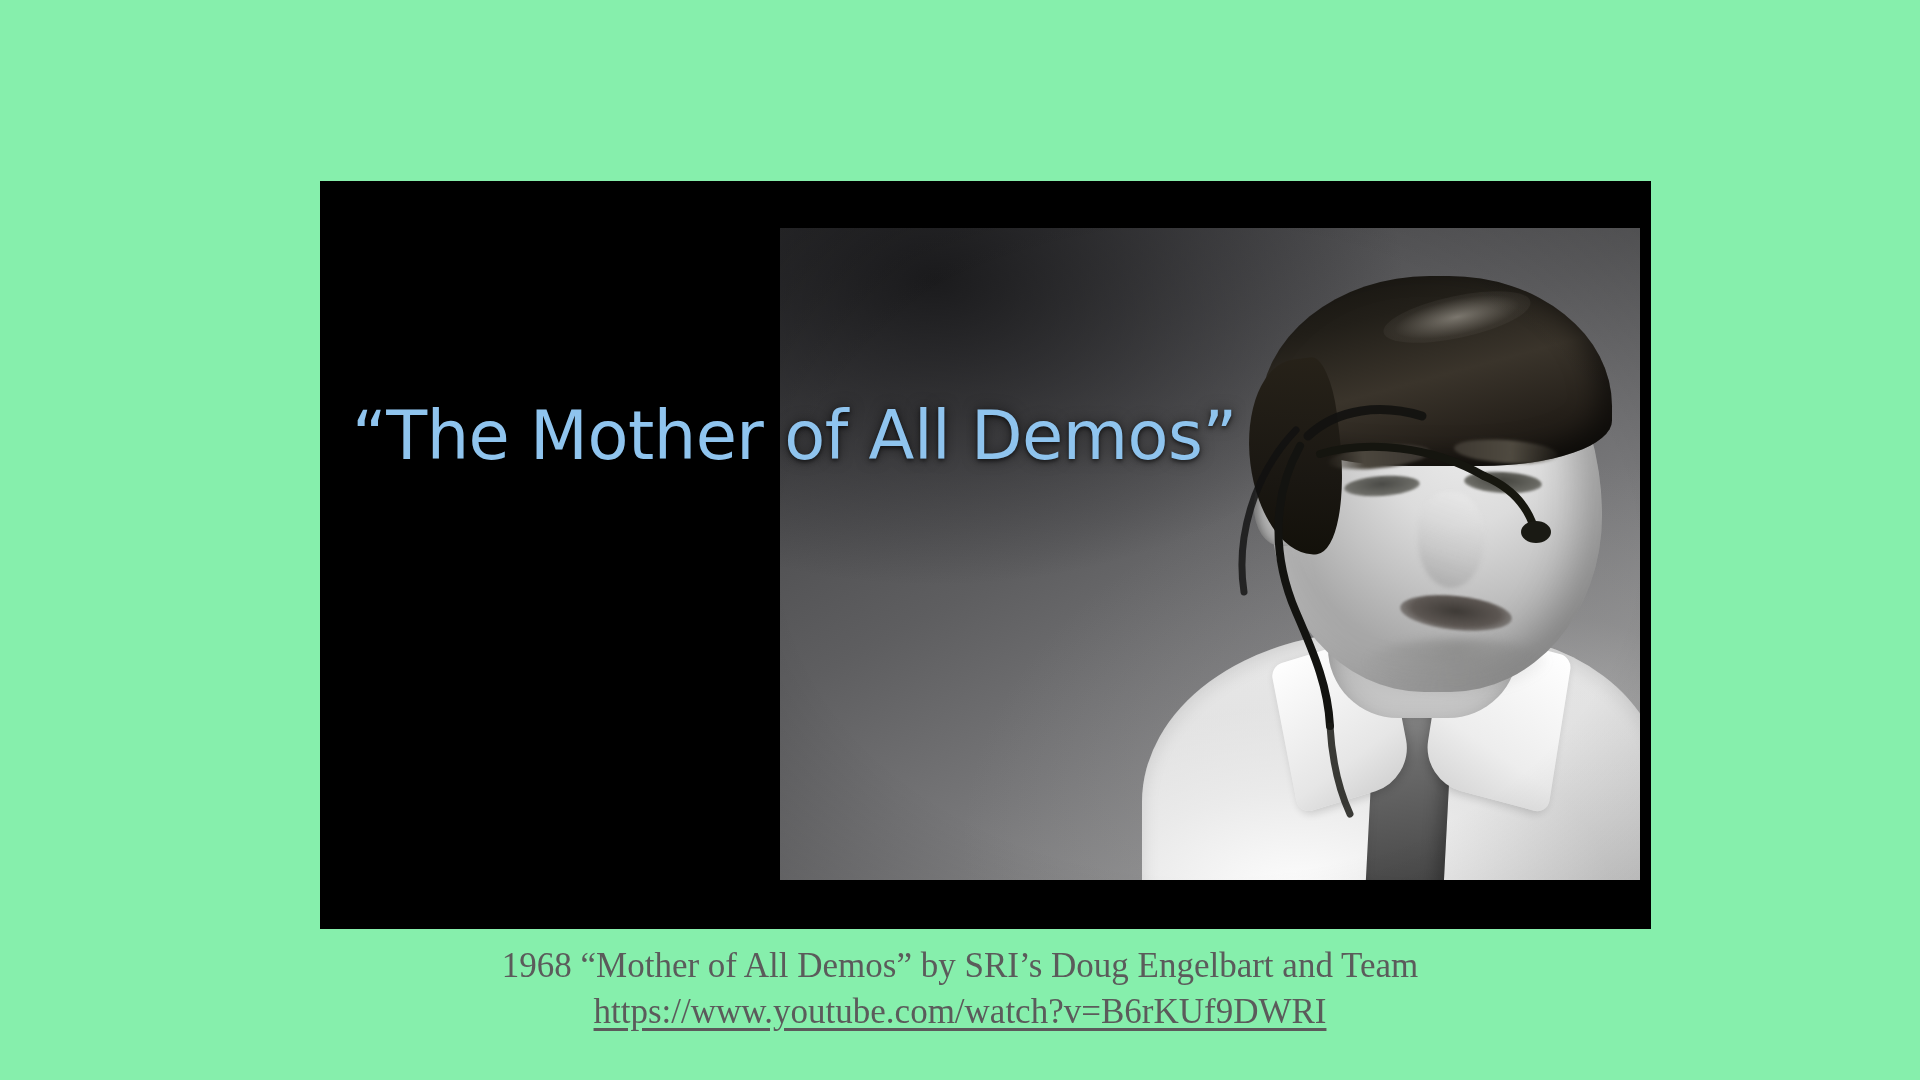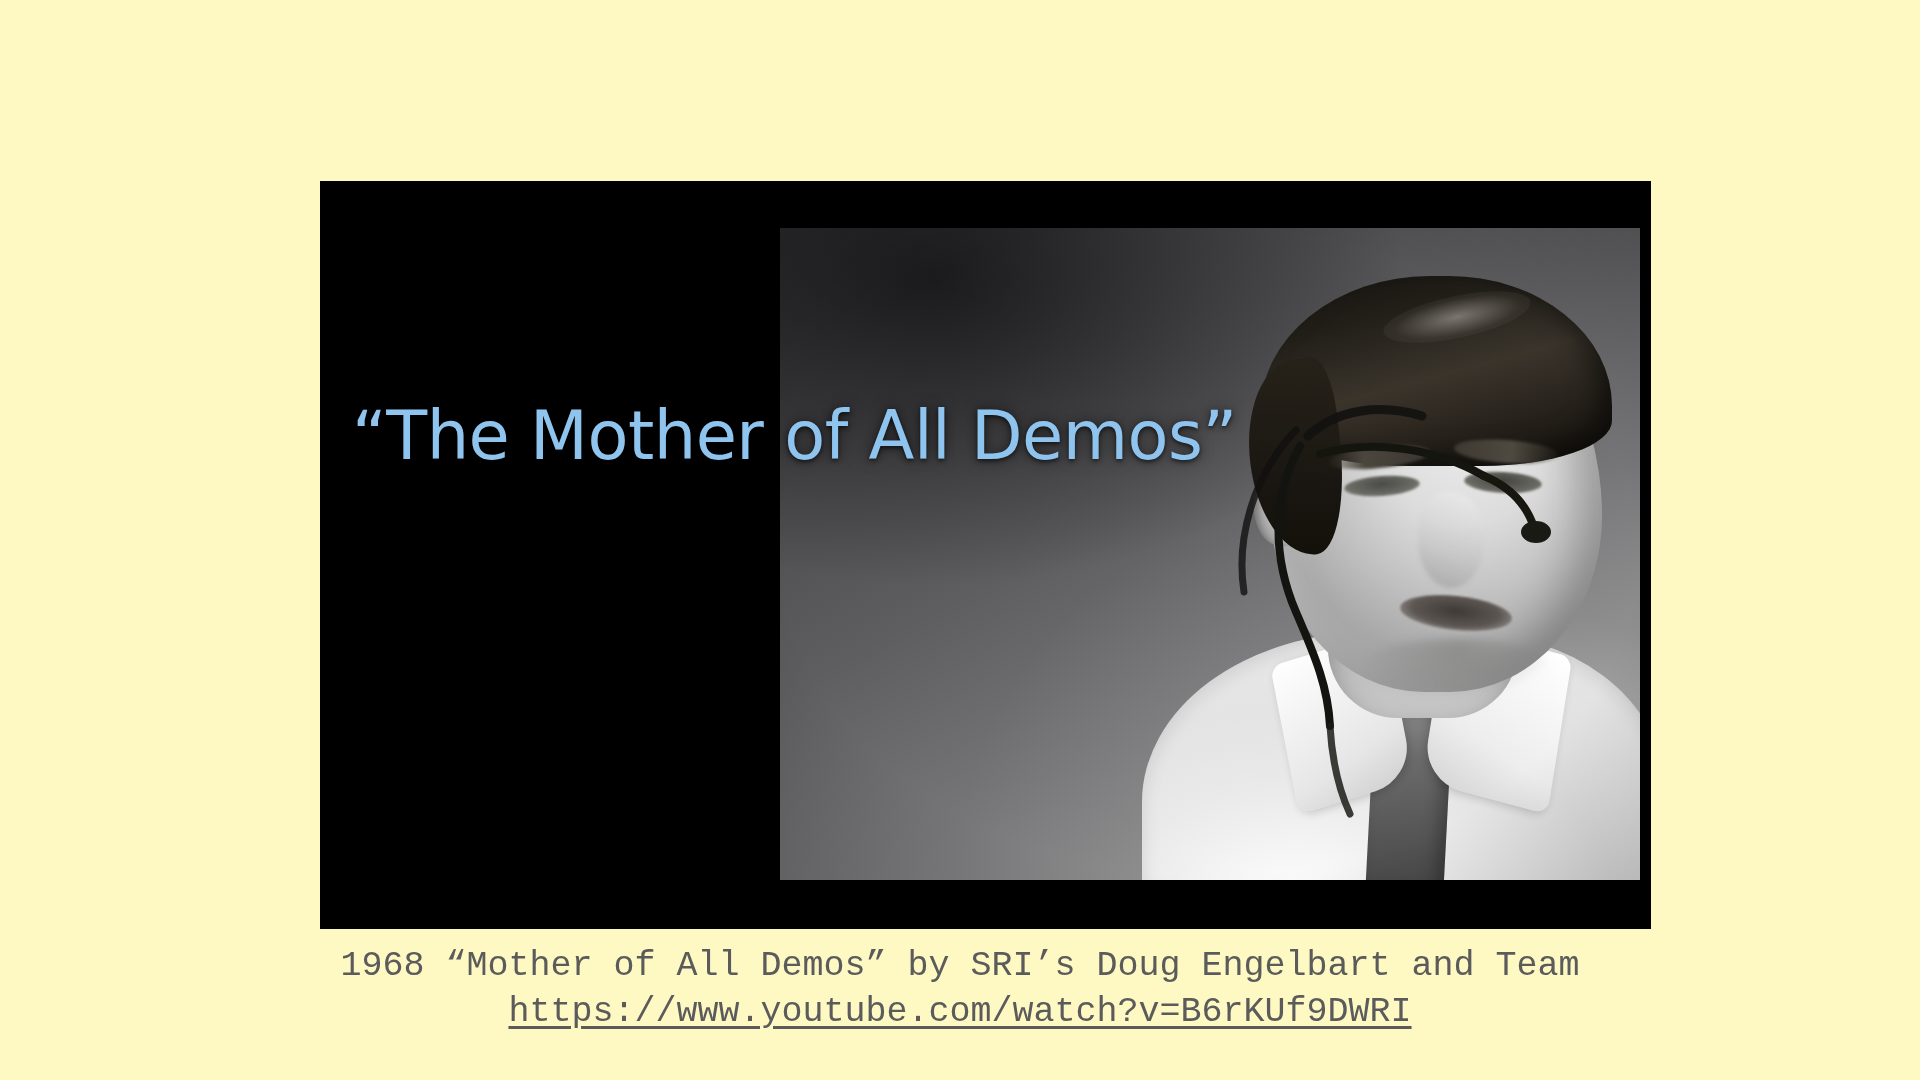--- a/index.html
+++ b/index.html
@@ -12,21 +12,21 @@
     height: 1080px;
     overflow: hidden;
     background: #e7f1f7;
     font-family: "Liberation Sans", sans-serif;
   }
 
   #slide {
     position: relative;
     width: 1920px;
     height: 1080px;
-    background: #fef9c3;
+    background: #86efac;
   }
 
   
   #video-frame {
     position: absolute;
     left: 320px;
     top: 181px;
     width: 1331px;
     height: 748px;
     background: #000000;
@@ -315,21 +315,21 @@
   }
 
   
   #caption {
     position: absolute;
     left: 0;
     top: 944px;
     width: 1920px;
     text-align: center;
     color: #5b5b5b;
-    font-family: Liberation Mono, monospace;
+    font-family: Liberation Serif, serif;
     font-size: 35px;
     line-height: 44px;
   }
   #caption-line {
     display: block;
     white-space: nowrap;
   }
   #caption-link {
     display: inline-block;
     margin-top: 2px;

